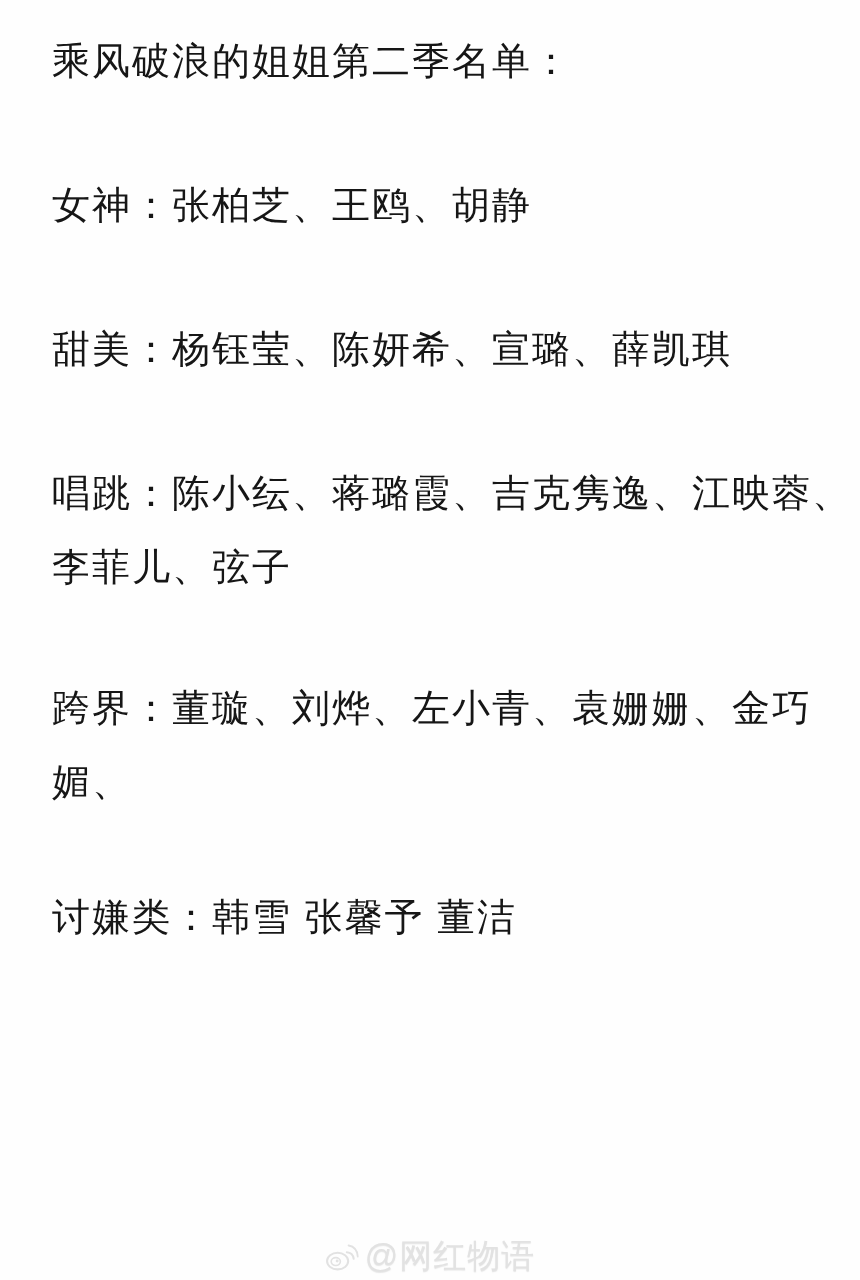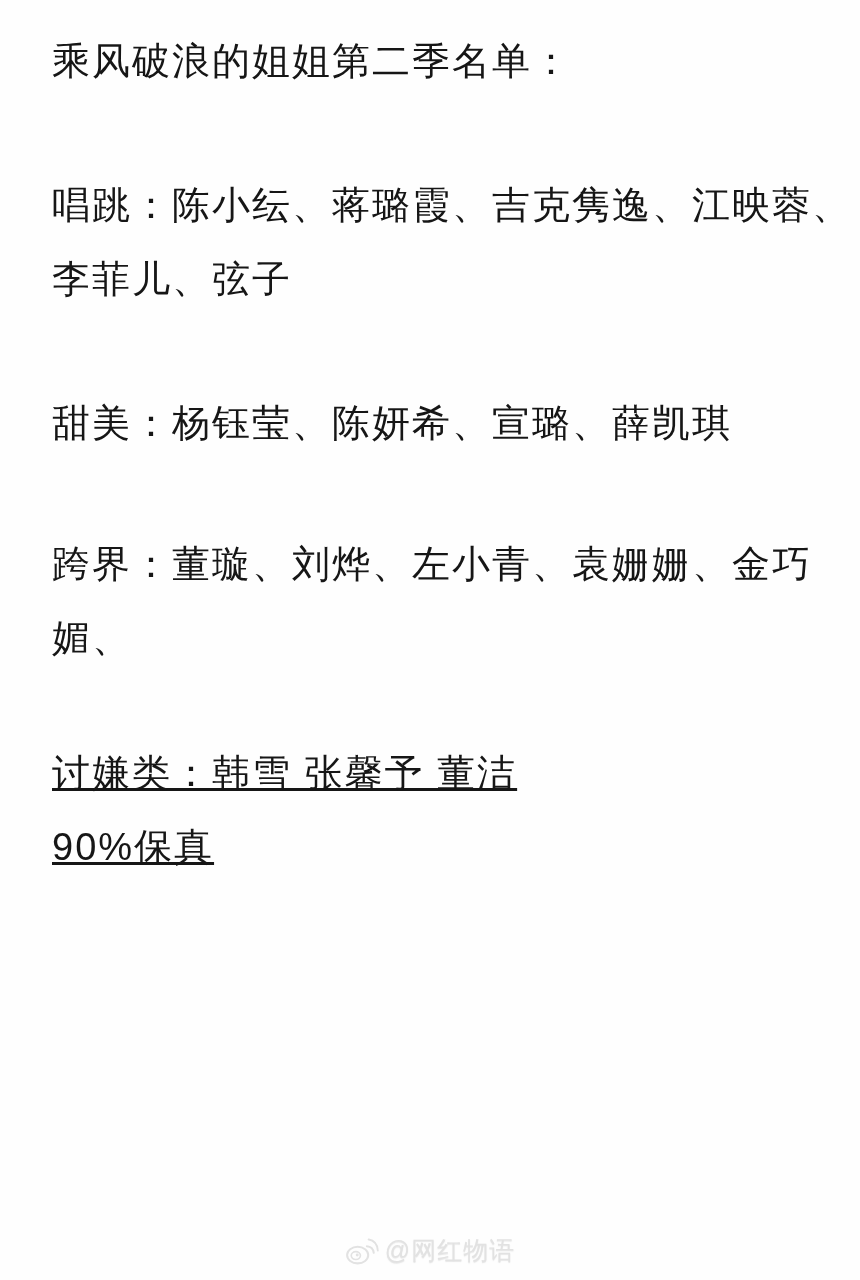--- a/index.html
+++ b/index.html
@@ -26,72 +26,74 @@
     position: absolute;
     top: 24px;
     left: 52px;
     right: 10px;
     color: var(--text);
     font-size: 38px;
     letter-spacing: 2px;
   }
   .section { margin: 0 0 70px 0; }
   .section.tight { margin-bottom: 58px; font-family: Liberation Mono, monospace; }
-  .section.last { margin-bottom: 0; text-decoration: underline; }
+  .section.last { margin-bottom: 0; }
   .line {
     height: 74px;
     line-height: 74px;
     white-space: nowrap;
   }
   .watermark {
     position: absolute;
     top: 1234px;
     left: 50%;
     transform: translateX(-50%);
     display: flex;
     align-items: center;
     gap: 6px;
     color: var(--watermark);
-    font-size: 25px;
+    font-size: 33px;
     letter-spacing: 1px;
     white-space: nowrap;
     text-shadow: 0 1px 1px rgba(160,160,160,0.25);
   }
   .watermark svg { display: block; }
 </style>
 </head>
 <body>
 
 <div class="page">
 
   <div class="content">
 
     <p class="section">
       <span class="line" style="display:block">乘风破浪的姐姐第二季名单：</span>
     </p>
 
 
+    <p class="section">
+      <span class="line" style="display:block">女神：张柏芝、王鸥、胡静</span>
+    </p>
+
+    <p class="section">
+      <span class="line" style="display:block">甜美：杨钰莹、陈妍希、宣璐、薛凯琪</span>
+    </p>
 
     <p class="section">
       <span class="line" style="display:block">唱跳：陈小纭、蒋璐霞、吉克隽逸、江映蓉、</span>
       <span class="line" style="display:block">李菲儿、弦子</span>
-    </p>
-
-    <p class="section">
-      <span class="line" style="display:block">甜美：杨钰莹、陈妍希、宣璐、薛凯琪</span>
     </p>
 
     <p class="section tight">
       <span class="line" style="display:block">跨界：董璇、刘烨、左小青、袁姗姗、金巧</span>
       <span class="line" style="display:block">媚、</span>
     </p>
 
     <p class="section last">
       <span class="line" style="display:block">讨嫌类：韩雪 张馨予 董洁</span>
-      <span class="line" style="display:block">90%保真</span>
     </p>
 
   </div>
 
   <div class="watermark">
     <span>
       <svg width="34" height="31" viewBox="0 0 37 33" fill="none" stroke="currentColor">
         <ellipse cx="14" cy="21.5" rx="11.5" ry="9" stroke-width="2.2"></ellipse>
         <ellipse cx="12" cy="22" rx="5" ry="4.3" stroke-width="1.8"></ellipse>
         <circle cx="13.5" cy="21.5" r="1.6" fill="currentColor" stroke="none"></circle>

